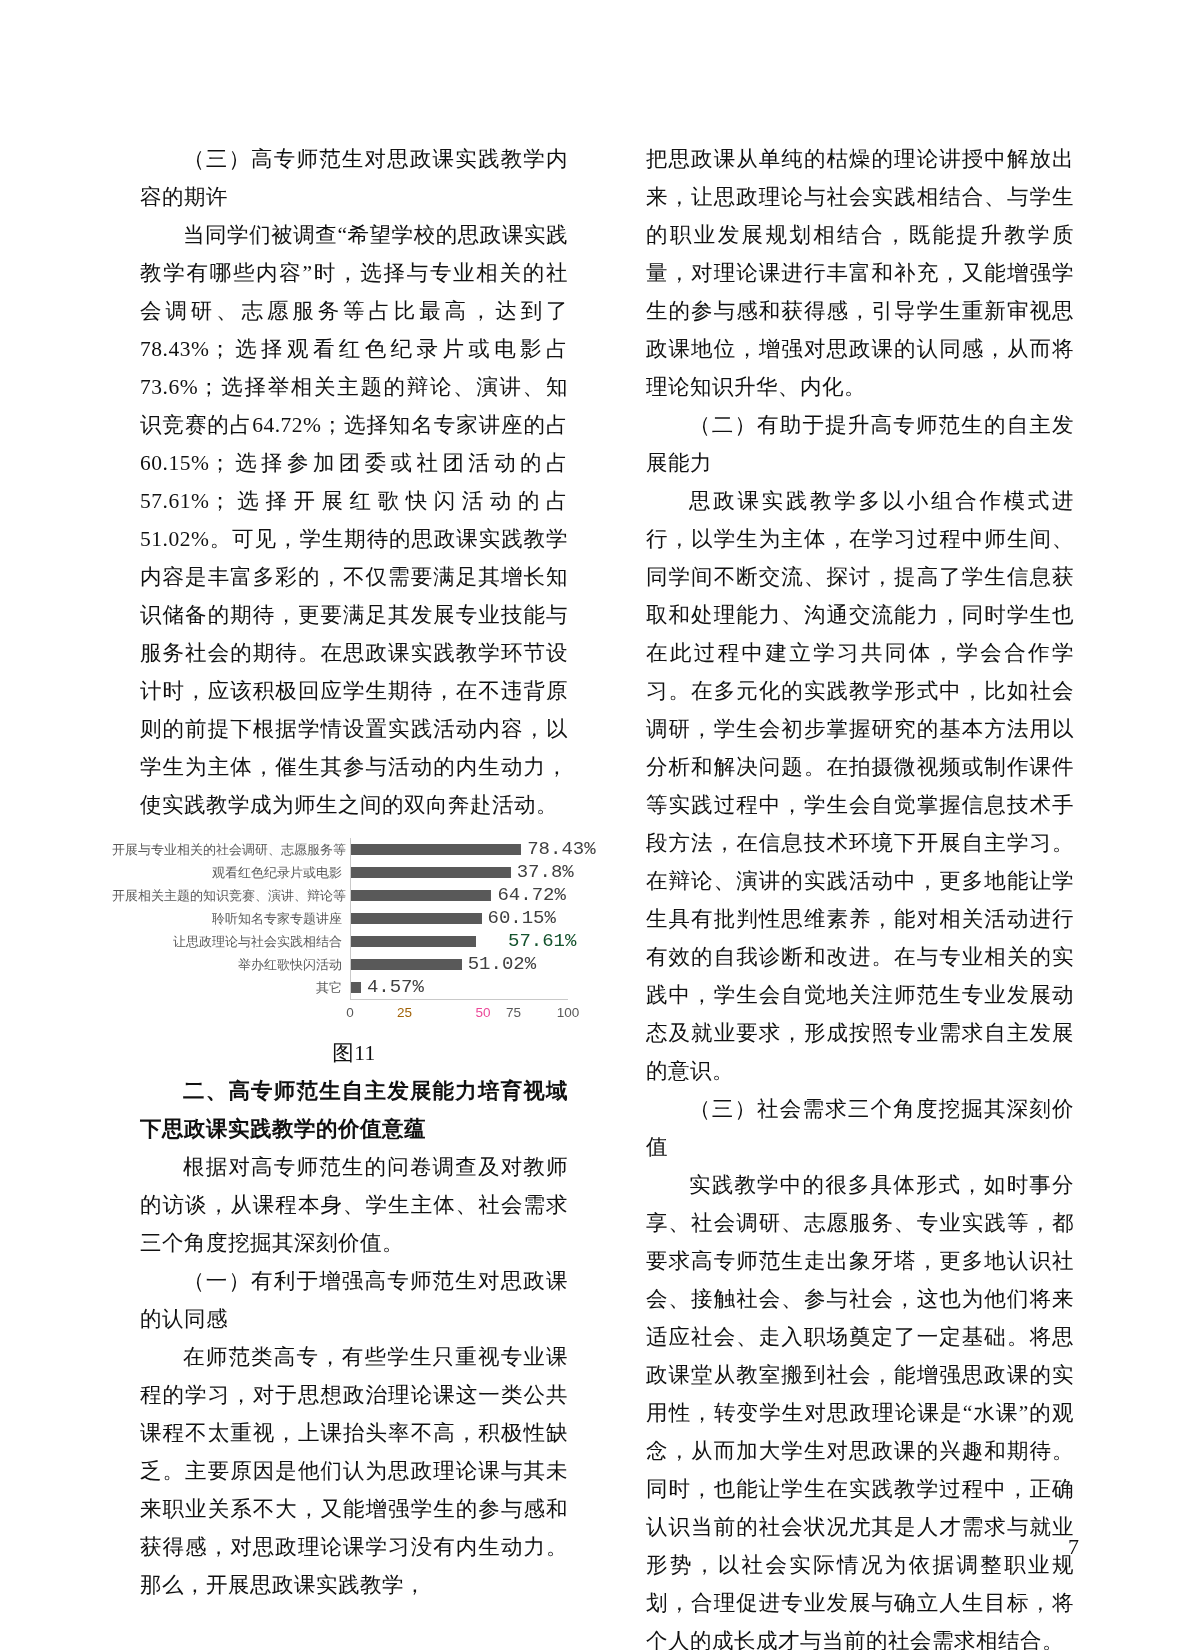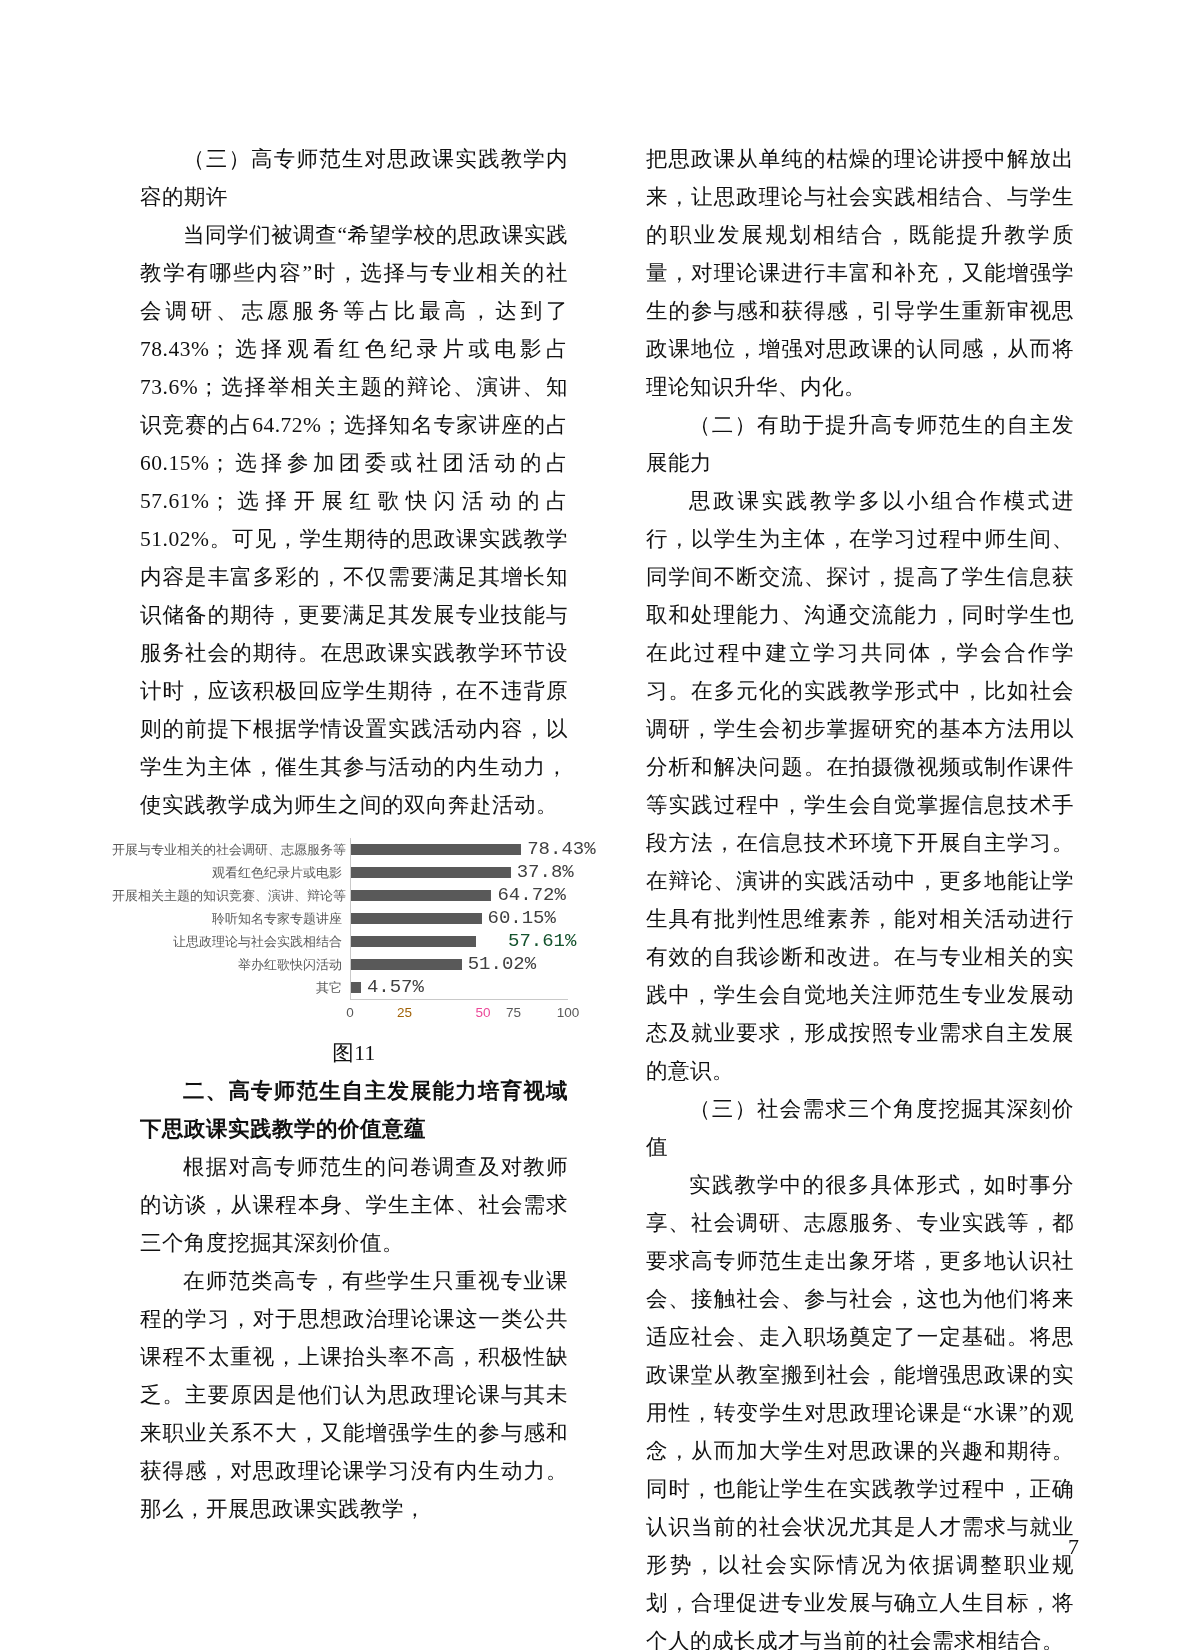--- a/index.html
+++ b/index.html
@@ -122,20 +122,21 @@
             <span class="c-tick" style="left: 25%; color: #a16207;">25</span>
             <span class="c-tick" style="left: 50%; color: #ec4899; margin-left: 24px;">50</span>
             <span class="c-tick" style="left: 75%; color: rgb(89, 89, 89);">75</span>
             <span class="c-tick" style="left: 100%; color: rgb(89, 89, 89);">100</span>
           </div>
         </div>
       </div>
       <div class="blk caption">图11</div>
       <div class="blk h2">二、高专师范生自主发展能力培育视域下思政课实践教学的价值意蕴</div>
       <div class="blk p">根据对高专师范生的问卷调查及对教师的访谈，从课程本身、学生主体、社会需求三个角度挖掘其深刻价值。</div>
+      <div class="blk sub">（一）有利于增强高专师范生对思政课的认同感</div>
       <div class="blk p">在师范类高专，有些学生只重视专业课程的学习，对于思想政治理论课这一类公共课程不太重视，上课抬头率不高，积极性缺乏。主要原因是他们认为思政理论课与其未来职业关系不大，又能增强学生的参与感和获得感，对思政理论课学习没有内生动力。那么，开展思政课实践教学，</div>
     </div>
   <div class="col col-right" id="col-right">
       <div class="blk cont">把思政课从单纯的枯燥的理论讲授中解放出来，让思政理论与社会实践相结合、与学生的职业发展规划相结合，既能提升教学质量，对理论课进行丰富和补充，又能增强学生的参与感和获得感，引导学生重新审视思政课地位，增强对思政课的认同感，从而将理论知识升华、内化。</div>
       <div class="blk sub">（二）有助于提升高专师范生的自主发展能力</div>
       <div class="blk p">思政课实践教学多以小组合作模式进行，以学生为主体，在学习过程中师生间、同学间不断交流、探讨，提高了学生信息获取和处理能力、沟通交流能力，同时学生也在此过程中建立学习共同体，学会合作学习。在多元化的实践教学形式中，比如社会调研，学生会初步掌握研究的基本方法用以分析和解决问题。在拍摄微视频或制作课件等实践过程中，学生会自觉掌握信息技术手段方法，在信息技术环境下开展自主学习。在辩论、演讲的实践活动中，更多地能让学生具有批判性思维素养，能对相关活动进行有效的自我诊断和改进。在与专业相关的实践中，学生会自觉地关注师范生专业发展动态及就业要求，形成按照专业需求自主发展的意识。</div>
       <div class="blk sub">（三）社会需求三个角度挖掘其深刻价值</div>
       <div class="blk p">实践教学中的很多具体形式，如时事分享、社会调研、志愿服务、专业实践等，都要求高专师范生走出象牙塔，更多地认识社会、接触社会、参与社会，这也为他们将来适应社会、走入职场奠定了一定基础。将思政课堂从教室搬到社会，能增强思政课的实用性，转变学生对思政理论课是“水课”的观念，从而加大学生对思政课的兴趣和期待。同时，也能让学生在实践教学过程中，正确认识当前的社会状况尤其是人才需求与就业形势，以社会实际情况为依据调整职业规划，合理促进专业发展与确立人生目标，将个人的成长成才与当前的社会需求相结合。</div>
       <div class="blk h2">三、高专师范生自主发展能力培育视域下思政课实践教学的有效对策</div>
     </div>

